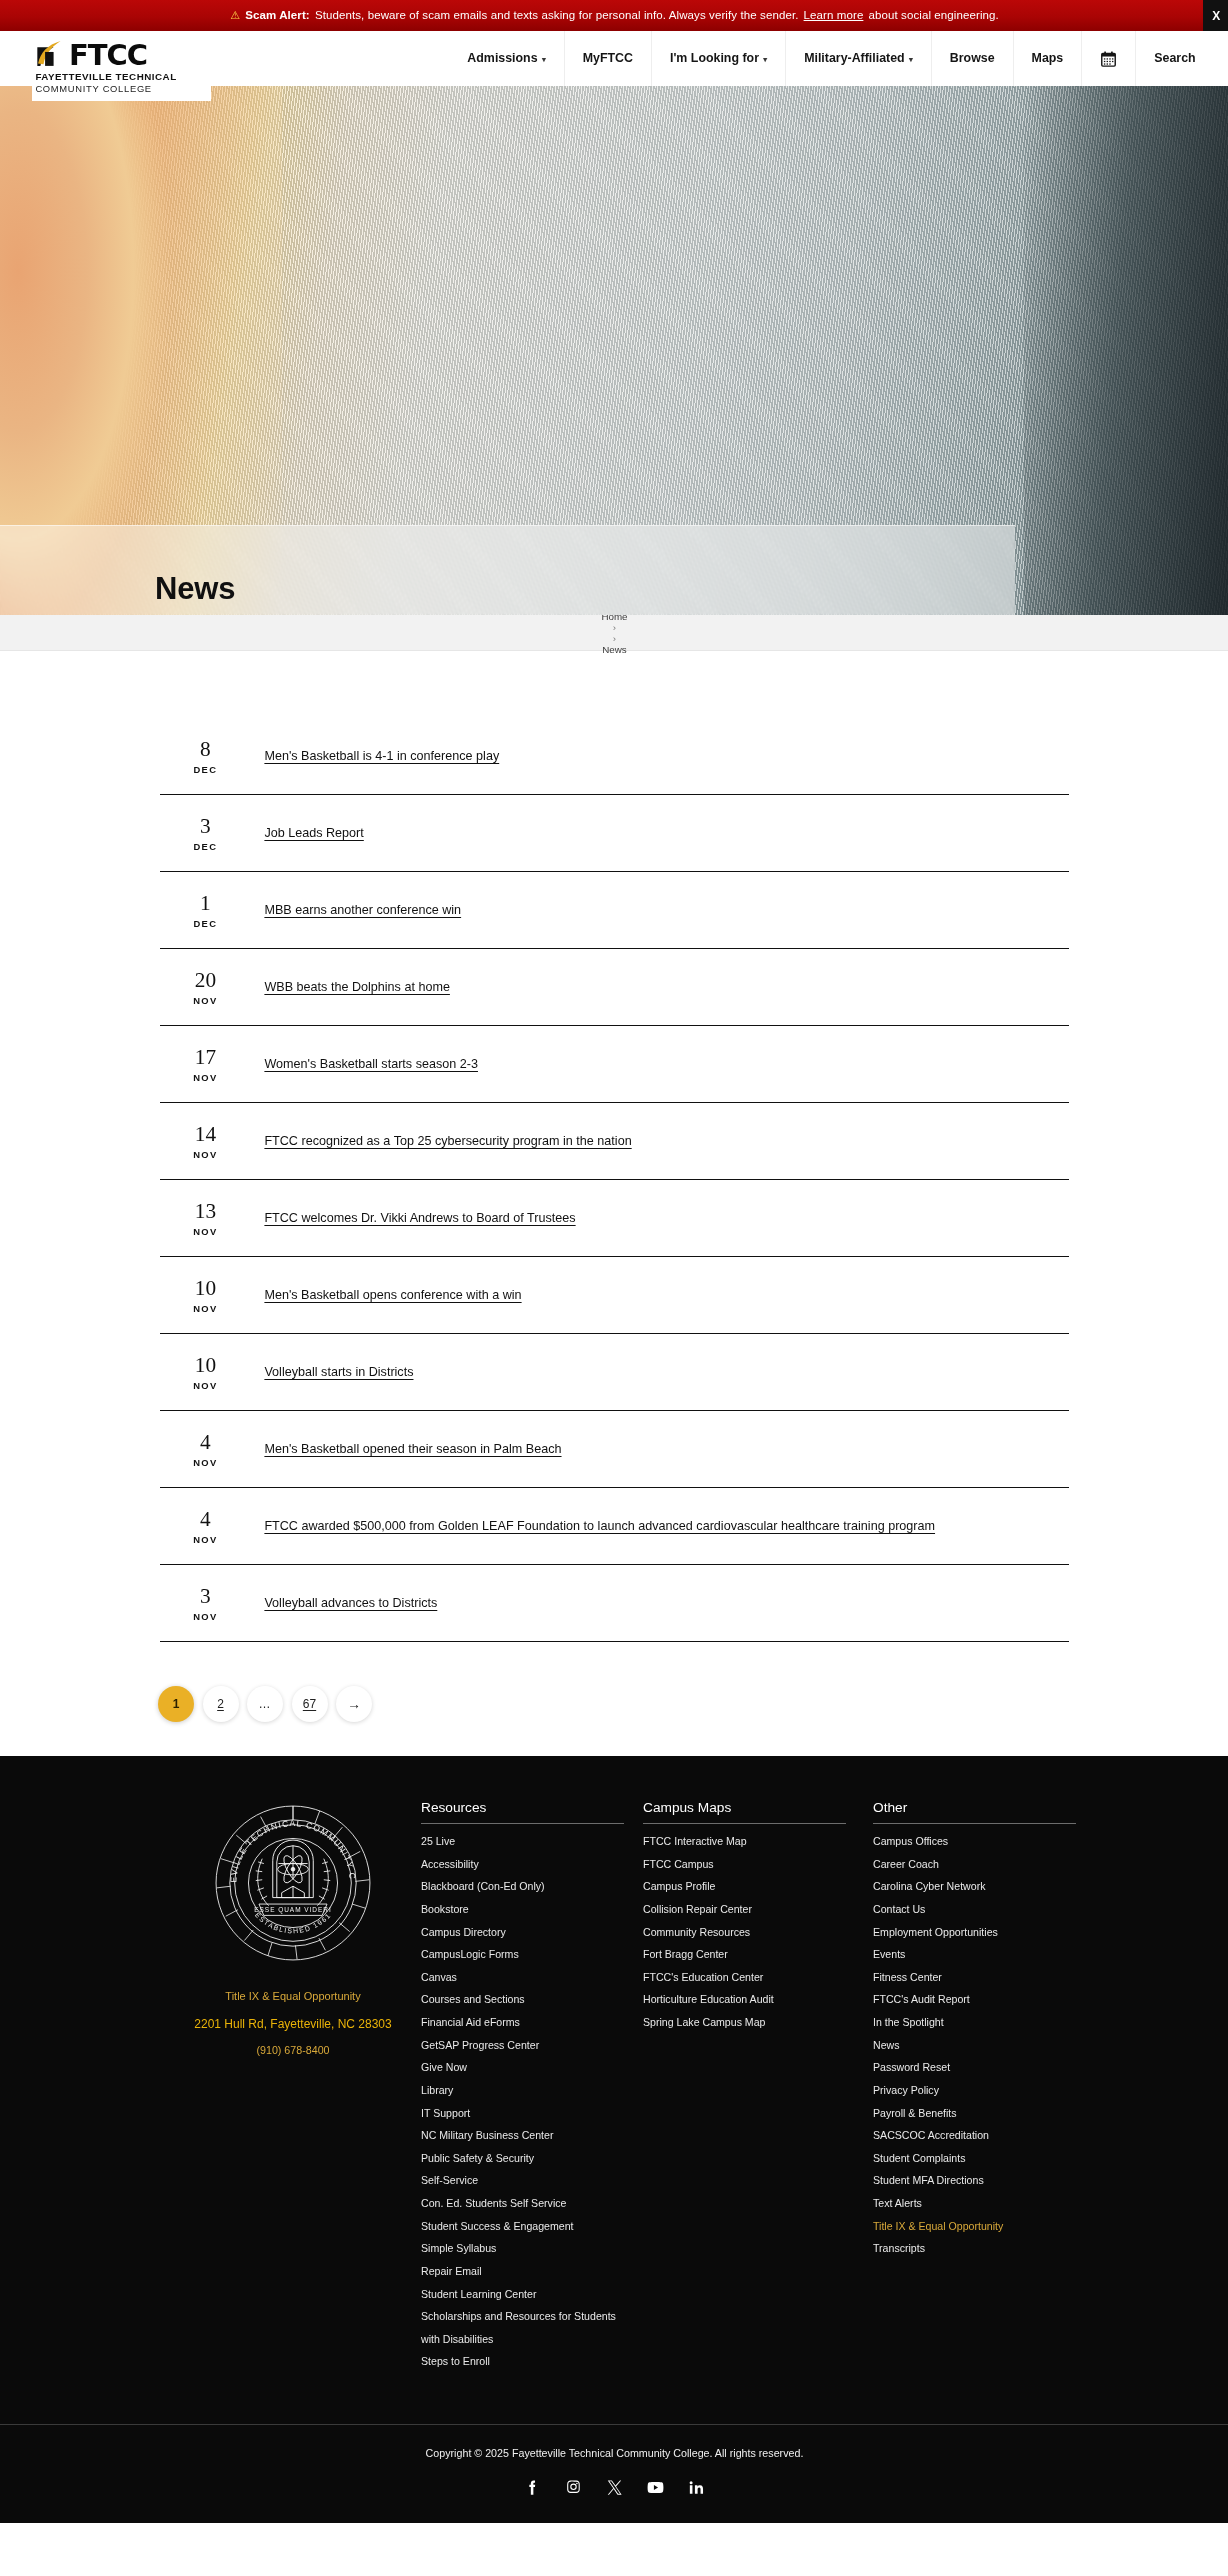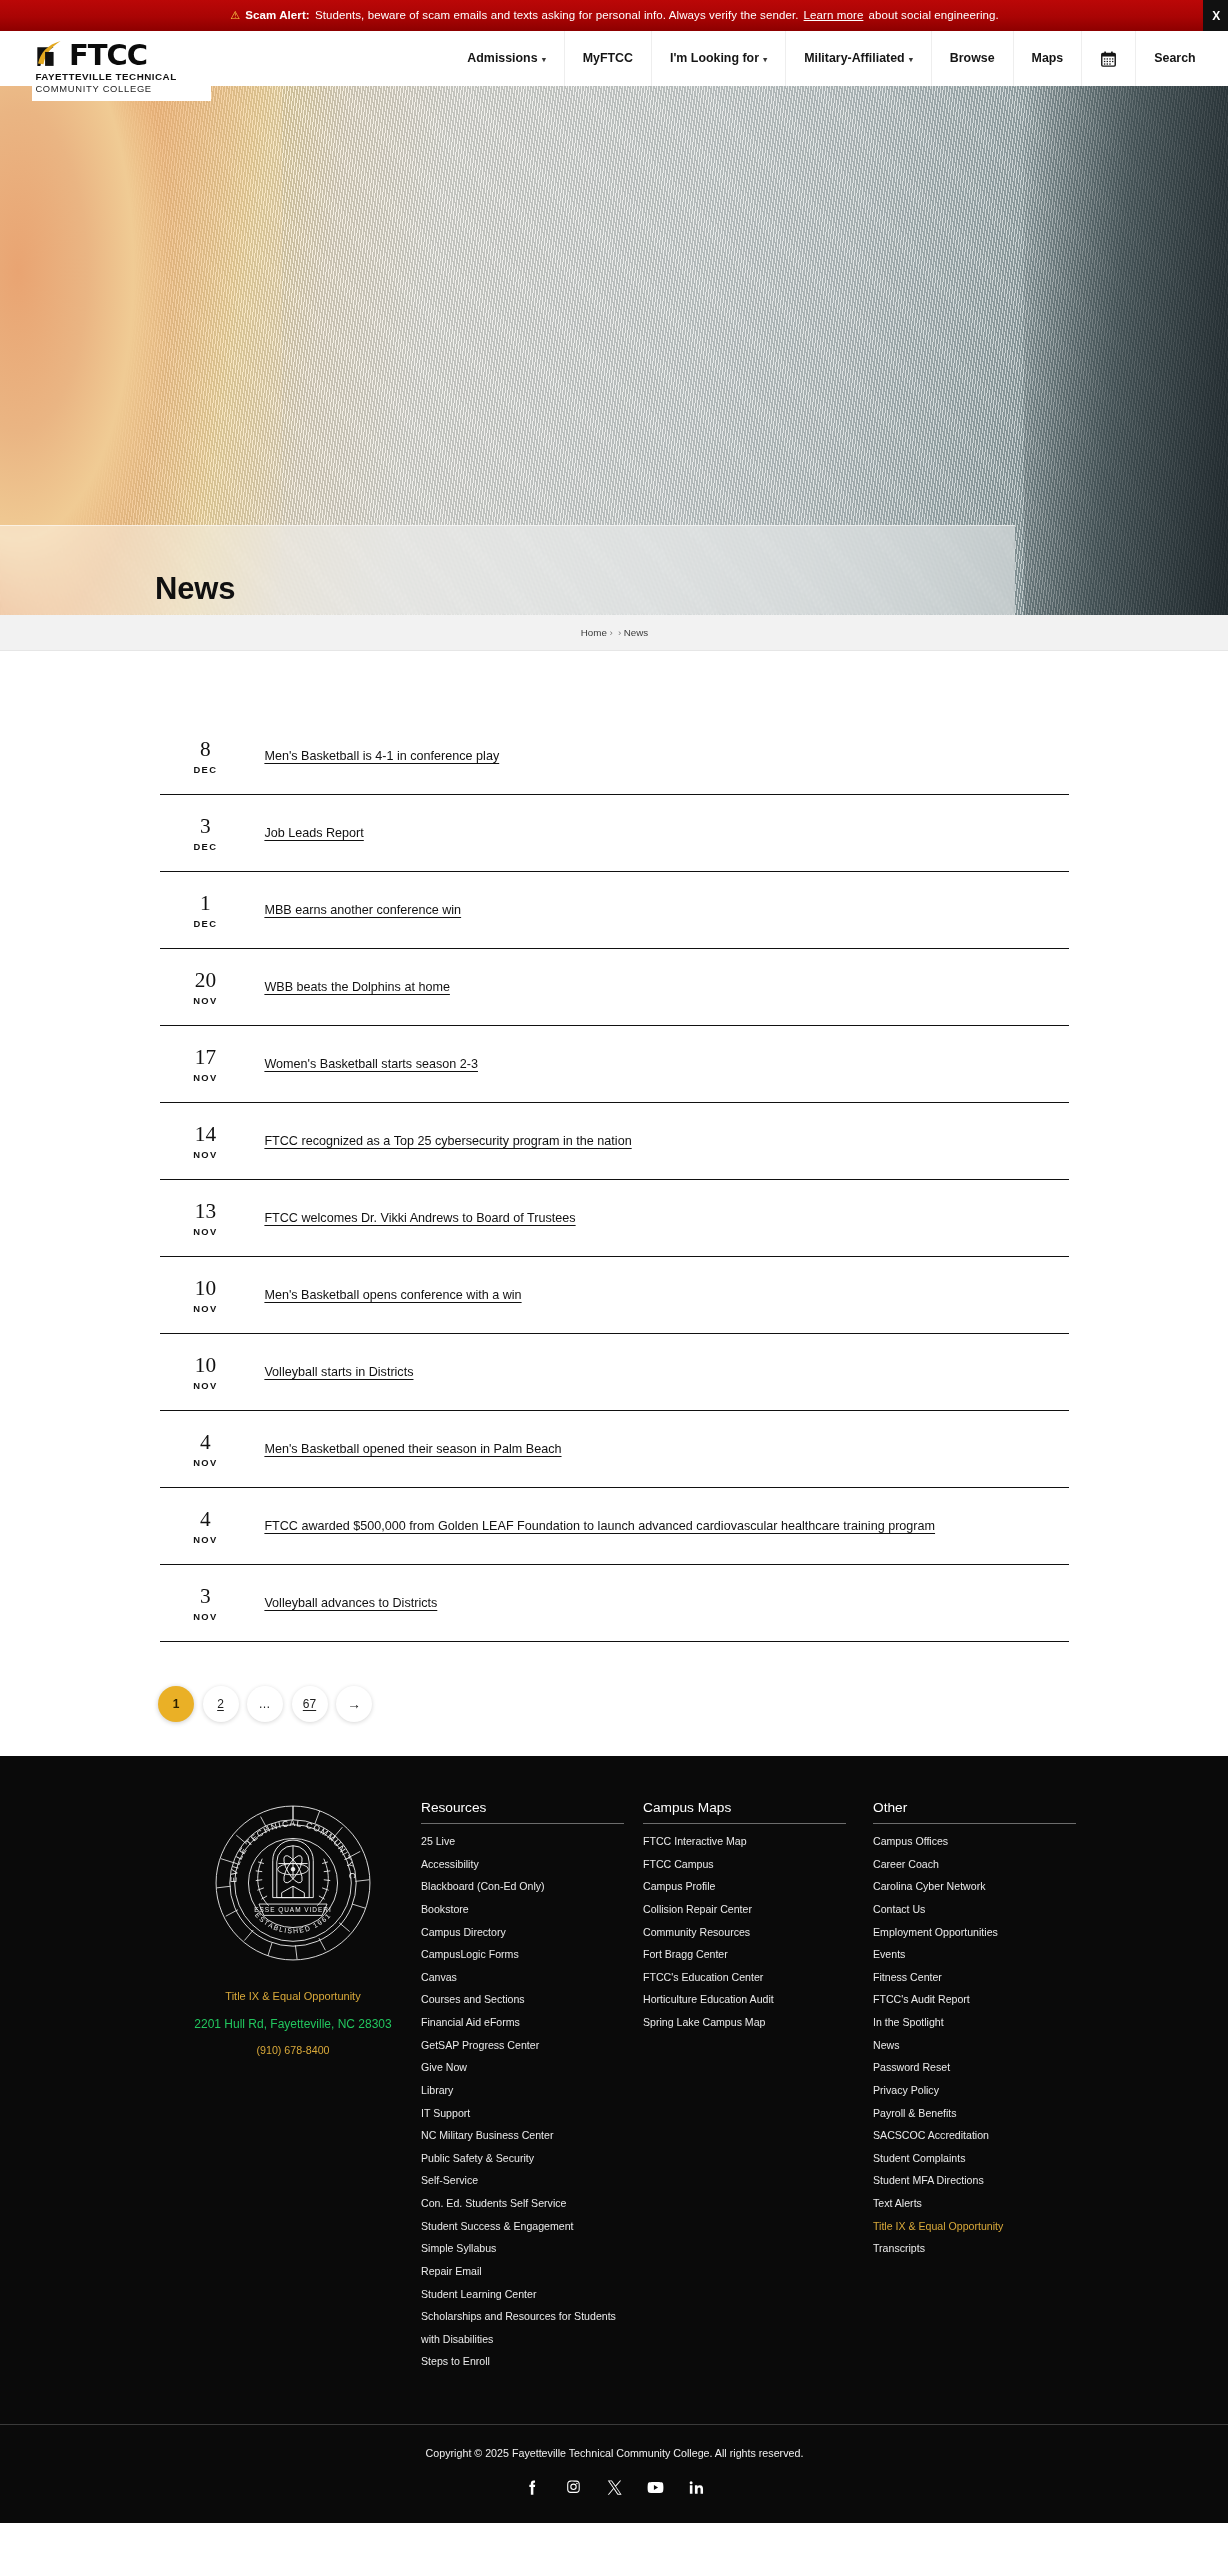--- a/index.html
+++ b/index.html
@@ -150,20 +150,21 @@
   }
 
   
   .crumbbar {
     background:#f2f2f2;
     border-bottom:0.9px solid #e6e6e6;
     height: 36px;
     display:flex; align-items:center; justify-content:center;
     font-size: 9.8px;
     color:#3b3b3b;
+    flex-direction:column;
   }
   .crumbbar a { color:#3b3b3b; text-decoration:none; }
   .crumb-sep { margin: 0 2.6px; color:#777; }
 
   
   .main { padding: 67px 0 34px; }
   .news-wrap { width: 909px; margin: 0 auto; }
   .news-item {
     display:flex;
     align-items:center;
@@ -217,21 +218,21 @@
   
   .footer { background:#0a0a0a; color:#fff; padding: 41px 0 0; }
   .footer-inner {
     width: 1101px; margin: 0 auto;
     display:flex; align-items:flex-start;
     padding-left: 101px;
   }
   .brand-col { width: 256px; flex:none; text-align:center; padding-top: 5.1px;}
   .seal { width: 162px; height:162px; margin: 0 auto 25.6px; display:block; }
   .brand-link { color:#d9a93a; font-size: 11px; text-decoration:none; display:block; margin-bottom: 15.4px;}
-  .brand-addr { color:#22c55e; font-size: 12px; margin-bottom: 11px;}
+  .brand-addr { color:#eab308; font-size: 12px; margin-bottom: 11px;}
   .brand-phone { color:#d9a93a; font-size: 10.7px; text-decoration:none;}
 
   .fcol { padding-top: 3.4px; }
   .fcol.c1 { width: 222px; }
   .fcol.c2 { width: 230px; }
   .fcol.c3 { width: 213px; }
   .fcol-h {
     font-size: 13.7px; font-weight: 400; color:#fff;
     padding-bottom: 7.7px; margin-bottom: 11px;
     border-bottom: 0.9px solid #6d6d6d;

